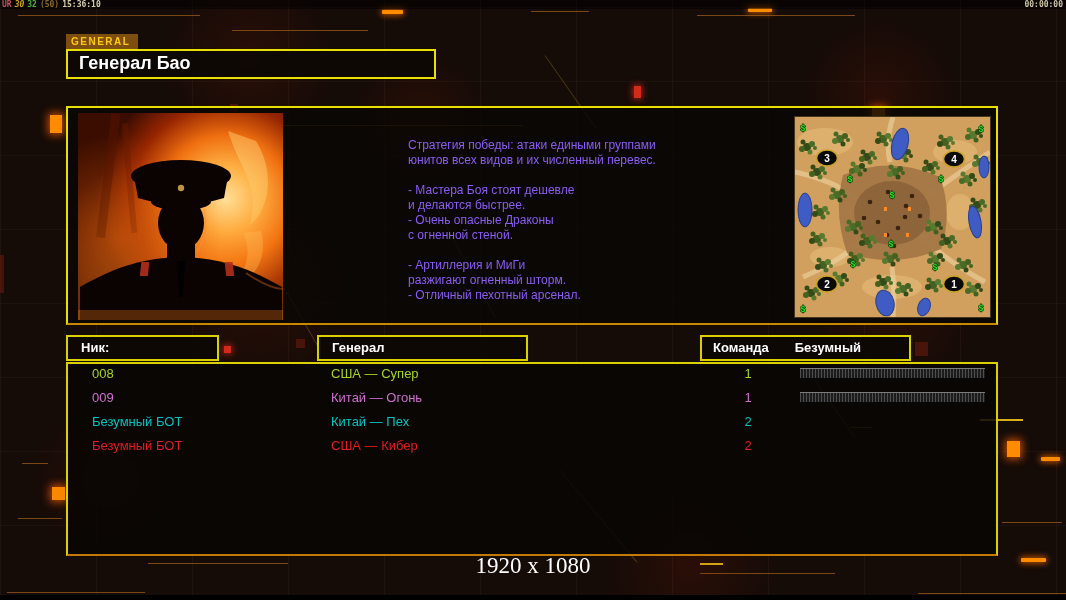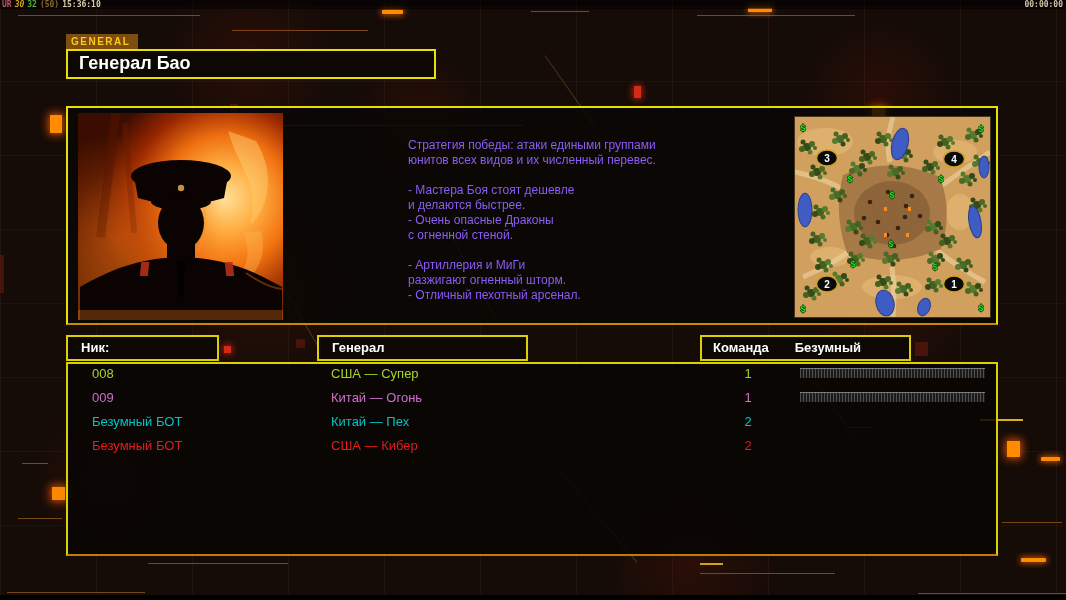--- a/index.html
+++ b/index.html
@@ -471,13 +471,14 @@
           <span class="c-team">2</span>
         </div>
         <div class="row" style="top: 72px; color: rgb(227, 28, 28);">
           <span class="c-nick">Безумный БОТ</span>
           <span class="c-gen">США — Кибер</span>
           <span class="c-team">2</span>
         </div>
       </div>
   </div>
 
+  <div class="footer-res">1920 x 1080</div>
 </div>
 
 </body></html>

